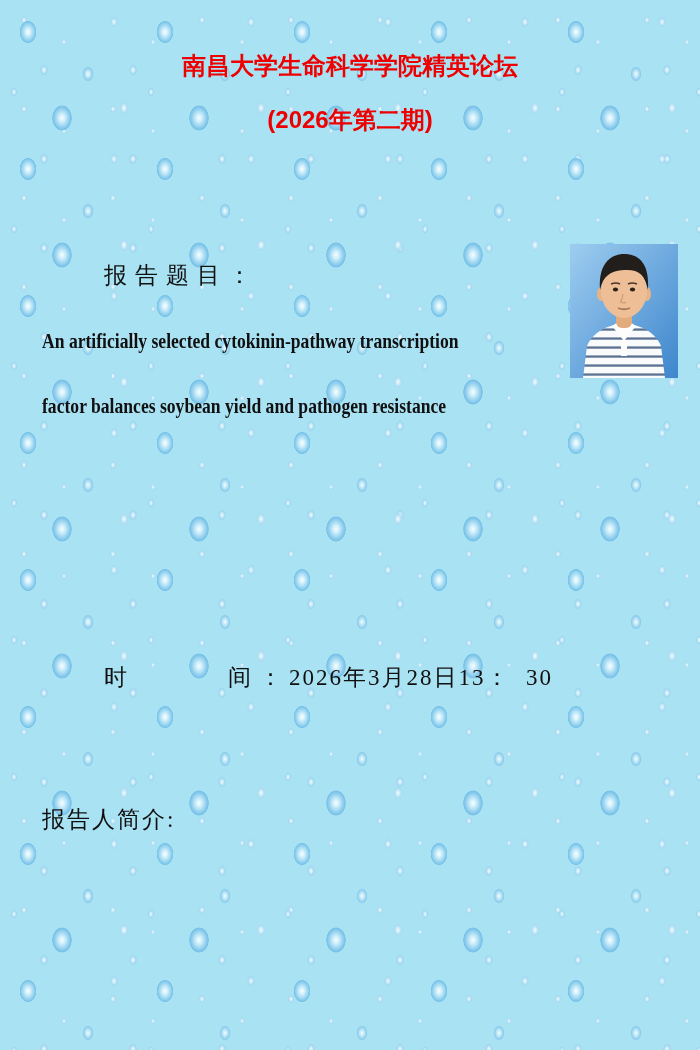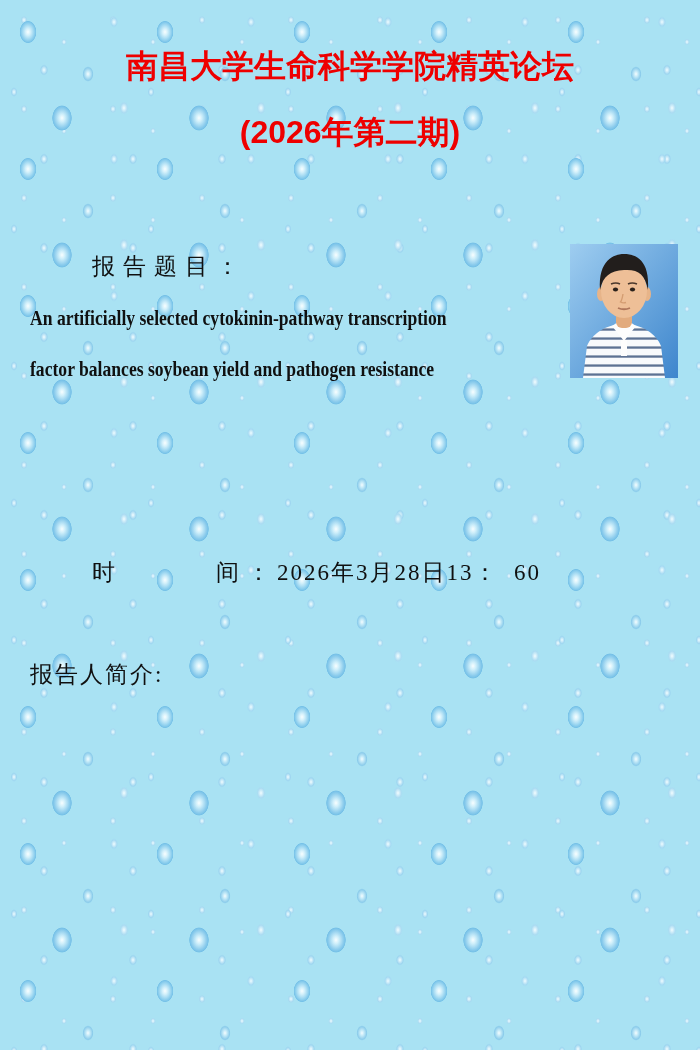--- a/index.html
+++ b/index.html
@@ -22,27 +22,27 @@
       radial-gradient(ellipse 4px 5px at 64px 42px, #f0fbff 0%, #abdcf2 50%, rgba(169,226,243,0) 70%),
       radial-gradient(ellipse 6px 8px at 44px 70px, #f2fcff 0%, #9ed6f0 52%, rgba(169,226,243,0) 70%);
     background-size:
       137px 137px,137px 137px,137px 137px,137px 137px,137px 137px,137px 137px,
       89px 89px,89px 89px,89px 89px;
   }
   .content{padding:0 30px;}
   .title-line{
     font-family:"Liberation Sans",sans-serif;
     font-weight:bold;color:#ee0000;text-align:center;
-    font-size:32px;line-height:44px;margin:0;
+    font-size:24px;line-height:44px;margin:0;
   }
   .title-line.first{padding-top:44px;}
-  .title-line.second{margin-top:22px;}
+  .title-line.second{margin-top:10px;}
   .details{margin-top:36px;}
   .d-row{
-    font-size:23px;line-height:51px;margin:0;
+    font-size:23px;line-height:65px;margin:12px;
     letter-spacing:2px;white-space:pre-wrap;
   }
   .d-label{letter-spacing:8px;}
   .d-colon{margin-right:5px;}
   .topic-en{
     display:inline-block;white-space:nowrap;
     font-weight:bold;font-size:22px;letter-spacing:0;
     transform:scaleX(0.8);transform-origin:0 70%;
   }
   .topic-en.line2{display:block;}
@@ -60,21 +60,21 @@
     <h1 class="title-line second">(2026年第二期)</h1>
 
     <div class="details">
 
       <p class="d-row">
         <span class="d-label">报告题目</span><span class="d-colon">：</span><span class="topic-en line1">An artificially selected cytokinin-pathway transcription</span><span class="topic-en line2">factor balances soybean yield and pathogen resistance</span>
       </p>
 
 
       <p class="d-row">
-        <span class="d-label">时　　　间</span><span class="d-colon">：</span><span class="d-value">2026年3月28日13：  60</span>
+        <span class="d-label">时　　　间</span><span class="d-colon">：</span><span class="d-value">2026年3月28日13：  30</span>
       </p>
 
 
       <p class="d-row">报告人简介:</p>
 
     </div>
 
   </div>
 
   <svg class="photo" viewBox="0 0 108 134" xmlns="http://www.w3.org/2000/svg" aria-hidden="true">

